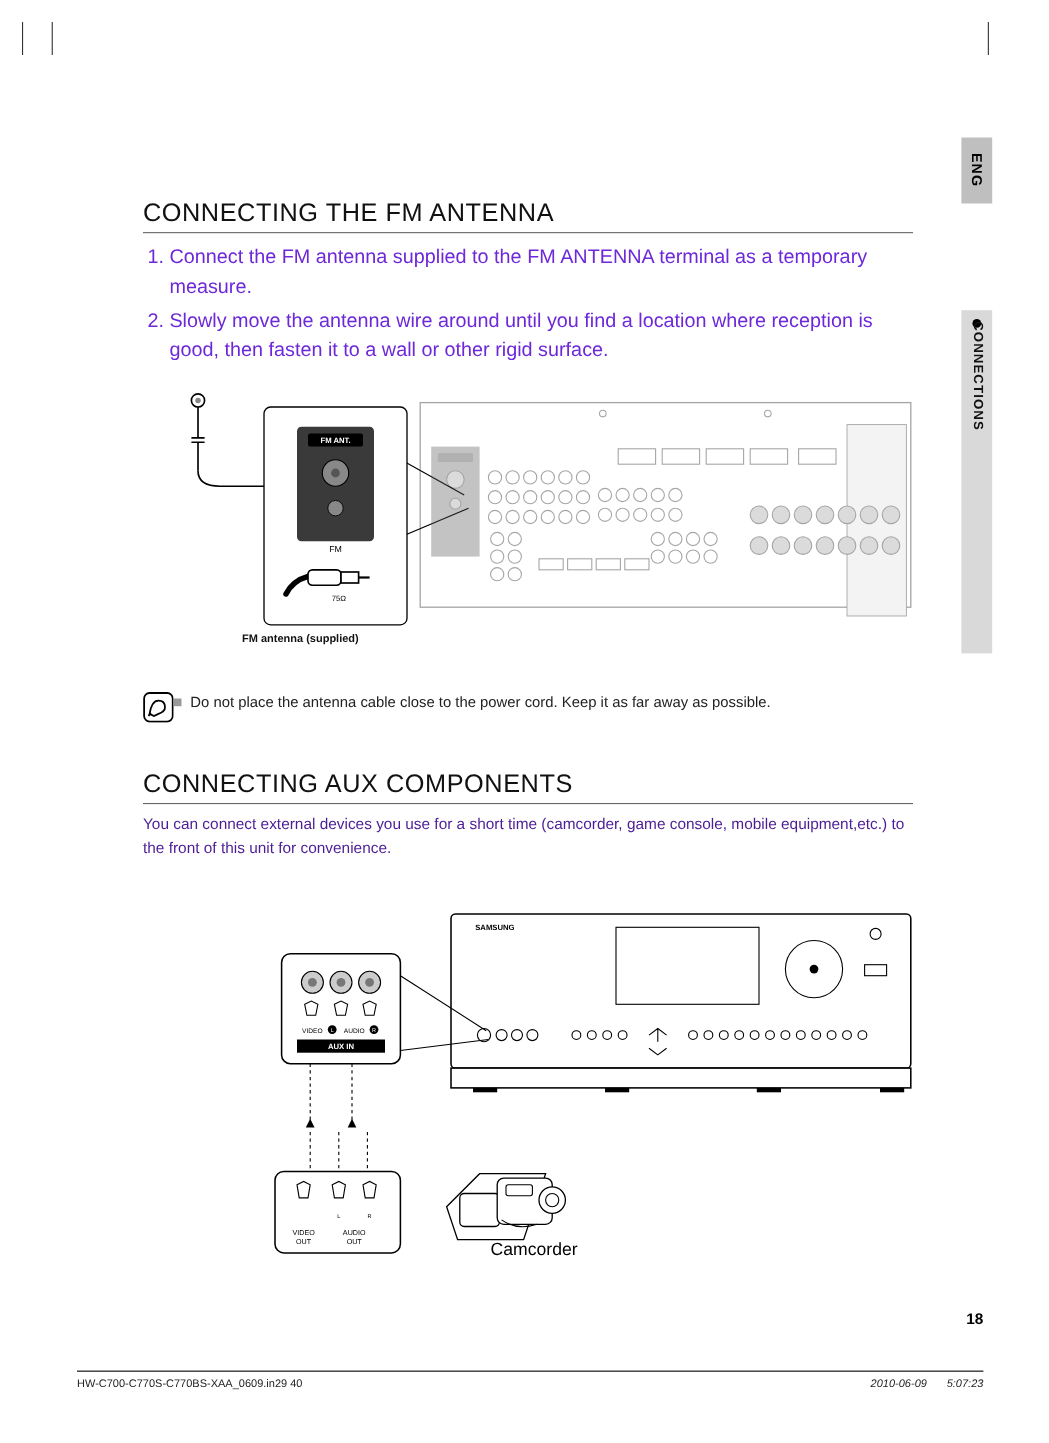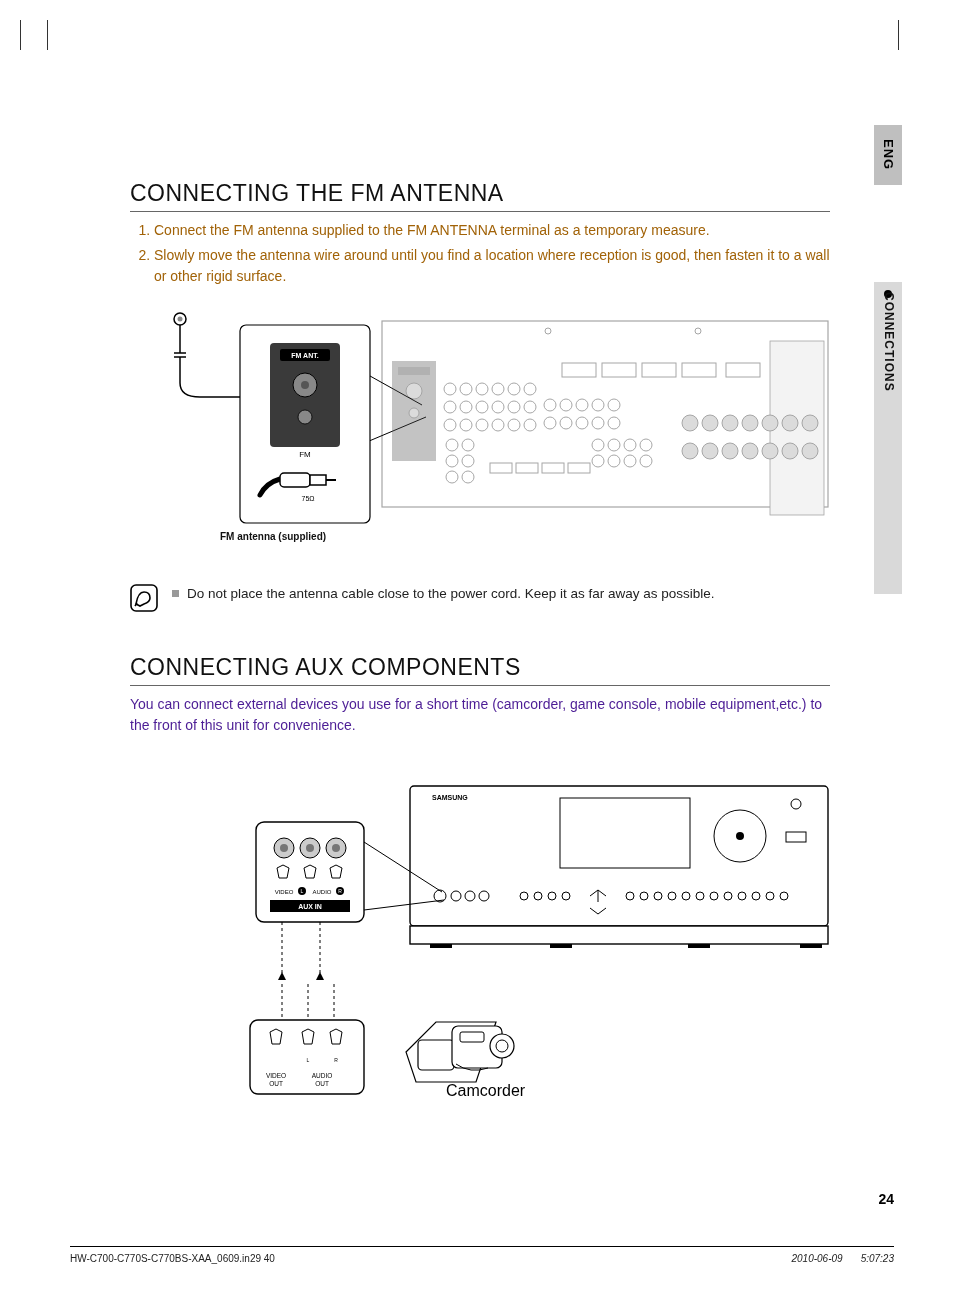--- a/index.html
+++ b/index.html
@@ -3,26 +3,26 @@
 <meta charset="utf-8">
 <style>
   * { box-sizing: border-box; margin: 0; padding: 0; }
   html, body { width: 954px; height: 1312px; background: #fff; font-family: Arial, Helvetica, sans-serif; color: #000; position: relative; }
   .page { position: relative; width: 954px; height: 1312px; }
   .crop-tl { position: absolute; top: 20px; left: 20px; width: 30px; height: 30px; border-left: 1px solid #333; border-top: 0; }
   .crop-tl::after { content: ""; position: absolute; left: 26px; top: 0; height: 30px; border-left: 1px solid #333; }
   .crop-tr { position: absolute; top: 20px; right: 55px; height: 30px; border-left: 1px solid #333; }
   .content { position: absolute; top: 180px; left: 130px; width: 700px; }
   h2.section { font-size: 23px; font-weight: 500; letter-spacing: 0.5px; color: #111; border-bottom: 1px solid #666; padding-bottom: 4px; margin-bottom: 8px; }
-  ol.steps { list-style: decimal; padding-left: 24px; font-size: 14px; line-height: 1.5; color: #a16207; }
+  ol.steps { list-style: decimal; padding-left: 24px; font-size: 18px; line-height: 1.5; color: #6d28d9; }
   ol.steps li { margin-bottom: 4px; }
   .fig { margin: 18px 0 10px 0; }
   .fig svg { display: block; }
   .fig-caption { font-size: 10px; font-weight: 600; color: #111; margin-left: 90px; margin-top: 6px; }
-  .note-row { display: flex; align-items: flex-start; gap: 14px; margin-top: 42px; margin-bottom: 28px; }
+  .note-row { display: flex; align-items: flex-start; margin-top: 42px; margin-bottom: 28px; }
   .note-icon { flex: 0 0 auto; }
   .note-list { font-size: 13.5px; color: #222; line-height: 1.5; }
   .note-list .bullet { display: flex; gap: 8px; margin-bottom: 22px; }
   .note-list .sq { width: 7px; height: 7px; background: #999; margin-top: 6px; flex: 0 0 auto; }
   p.intro { font-size: 14px; line-height: 1.5; color: #4c1d95; margin-top: 4px; }
   .side-tab-lang { position: absolute; top: 125px; right: 52px; width: 28px; height: 60px; background: #bfbfbf; display: flex; align-items: center; justify-content: center; }
   .side-tab-lang span { writing-mode: vertical-rl; font-size: 13px; font-weight: 600; letter-spacing: 1px; color: #000; }
   .side-tab-section { position: absolute; top: 282px; right: 52px; width: 28px; height: 312px; background: #d9d9d9; }
   .side-tab-label { position: absolute; top: 292px; right: 58px; writing-mode: vertical-rl; font-size: 12px; font-weight: 600; letter-spacing: 1px; color: #111; }
   .side-tab-dot { position: absolute; top: 290px; right: 62px; width: 8px; height: 8px; border-radius: 50%; background: #000; }
@@ -312,21 +312,21 @@
           <circle cx="96" cy="34" r="12" fill="#fff" stroke="#000" stroke-width="1.2"></circle>
           <circle cx="96" cy="34" r="6" fill="none" stroke="#000"></circle>
           <rect x="54" y="20" width="24" height="10" rx="2" fill="none" stroke="#000"></rect>
           <path d="M50 52 q14 10 32 4" fill="none" stroke="#000" stroke-width="1"></path>
         </g>
         <text x="316" y="320" font-size="16" font-weight="500">Camcorder</text>
       </svg>
     </div>
   </div>
 
-  <div class="page-num">24</div>
+  <div class="page-num">18</div>
 
   <div class="footer">
     <span>HW-C700-C770S-C770BS-XAA_0609.in29   40</span>
     <span class="right">
       <span>2010-06-09</span>
       <span>5:07:23</span>
     </span>
   </div>
 </div>
 

